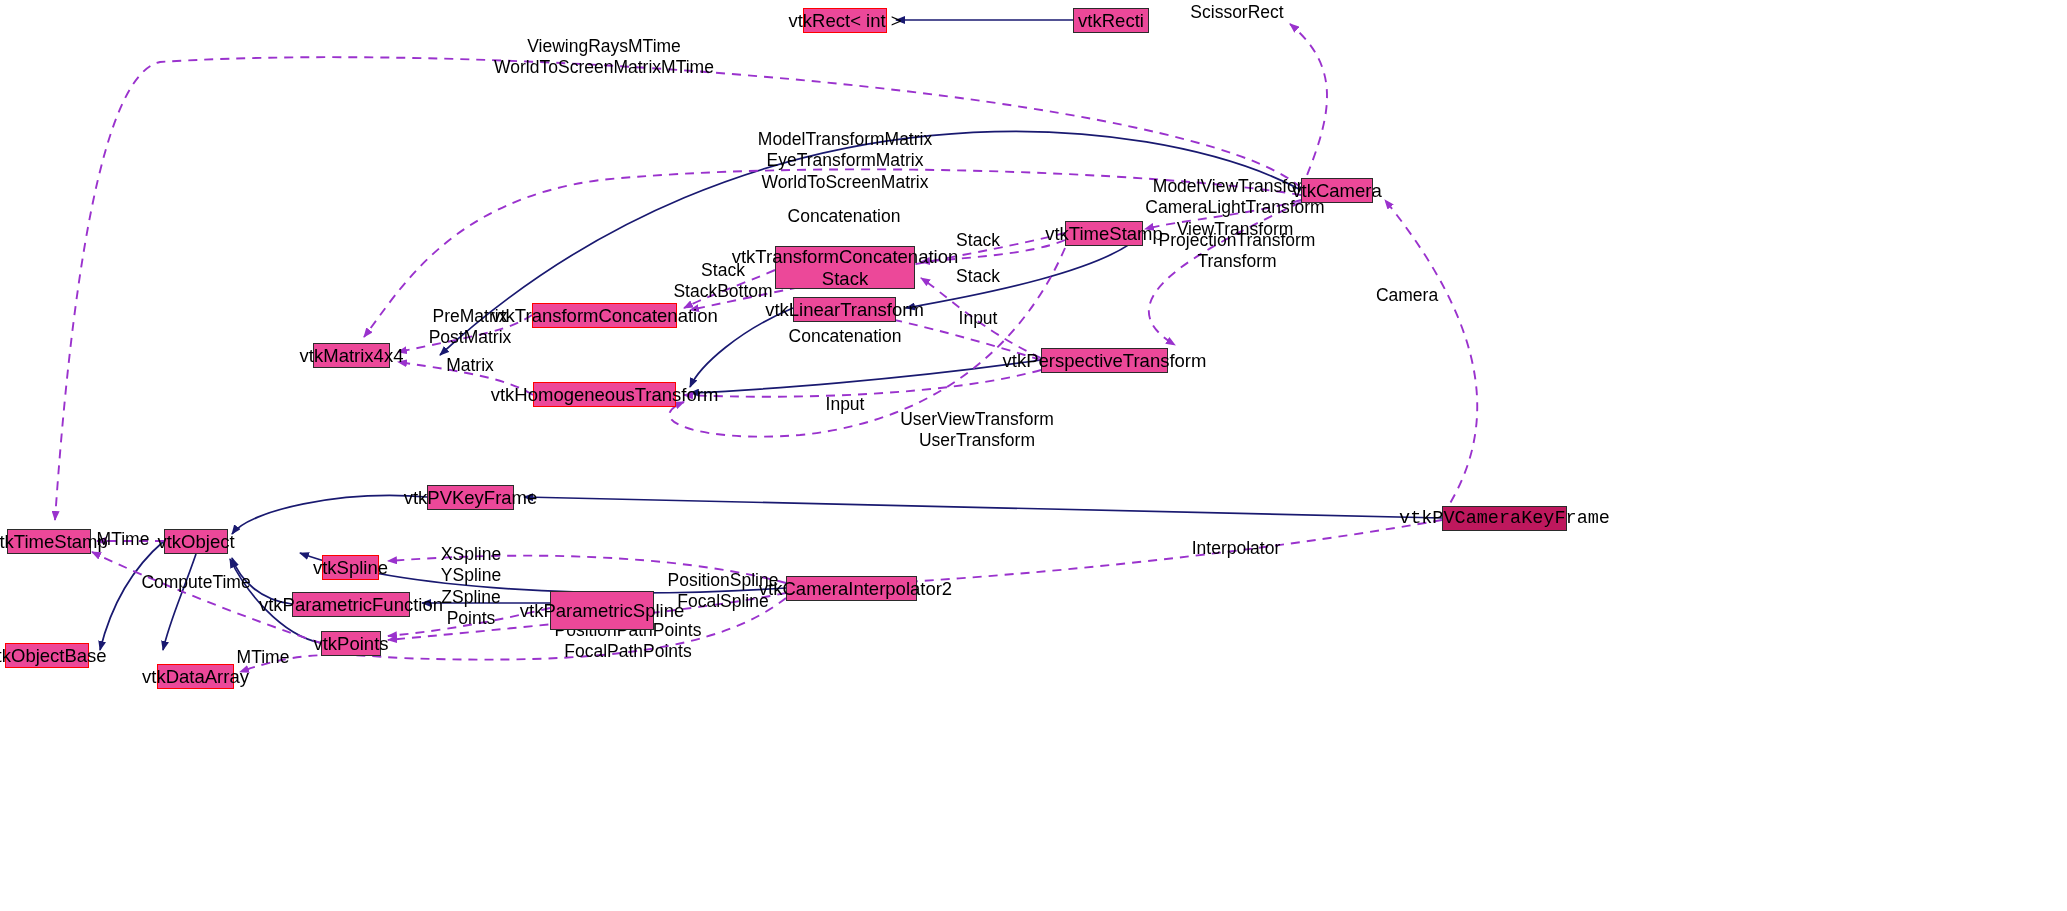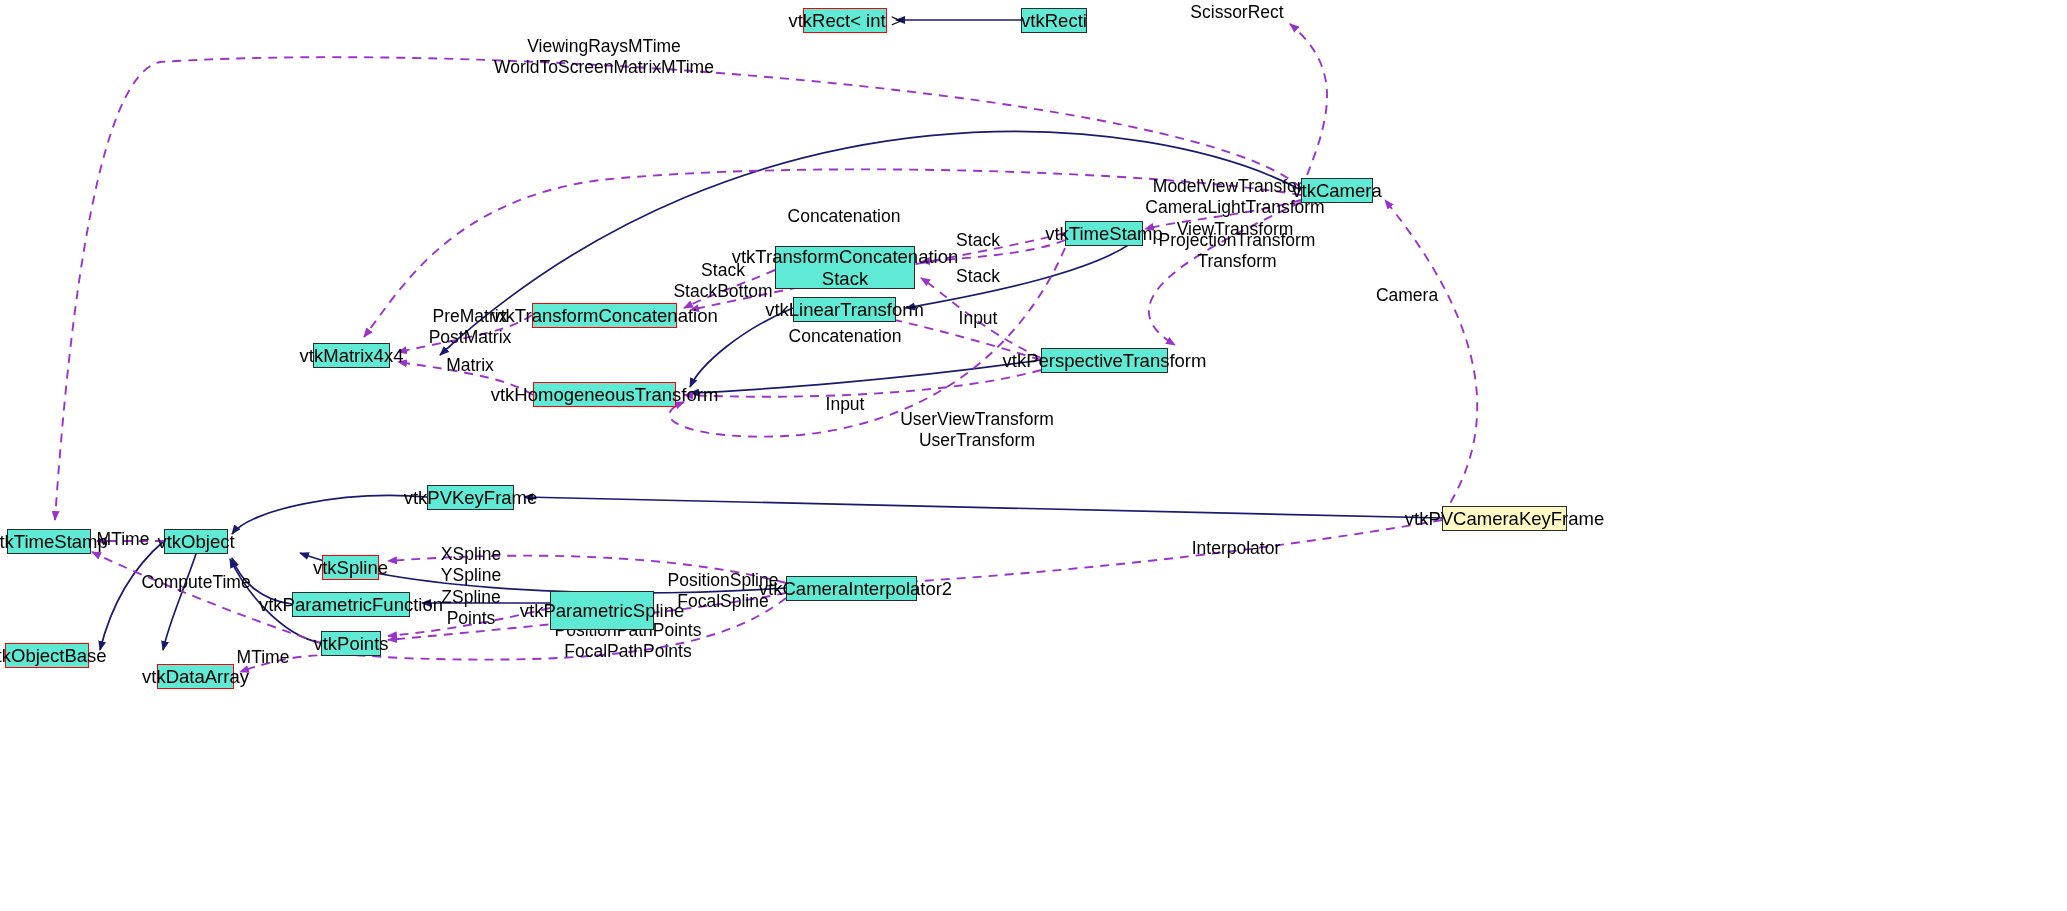--- a/index.html
+++ b/index.html
@@ -26,30 +26,31 @@
     position: absolute;
     box-sizing: border-box;
     display: flex;
     align-items: center;
     justify-content: center;
     text-align: center;
     font-size: 18.5px;
     color: #000000;
     line-height: 1.18;
     white-space: pre;
-    background: #5eead4;
+    background: #ec4899;
     border: 1.6px solid #2b2b2b;
     z-index: 3;
   }
   .node.red {
     border: 1.6px solid #ff0000;
   }
   .node.filled {
-    background: #fef9c3;
+    background: #be185d;
     border: 1.6px solid #2b2b2b;
+    font-family: Liberation Mono, monospace;
   }
   .elabel {
     position: absolute;
     font-size: 17.5px;
     color: #000000;
     line-height: 1.22;
     text-align: center;
     white-space: pre;
     z-index: 2;
     transform: translateX(-50%);
@@ -106,21 +107,21 @@
       <path d="M786,583 C700,560 560,548 388,561"></path>
       <path d="M786,593 C700,610 550,625 388,640"></path>
       <path d="M550,608 C500,620 450,630 388,636"></path>
       <path d="M786,598 C720,650 600,665 400,658 C340,654 300,650 240,672"></path>
       <path d="M164,541 L97,541"></path>
       <path d="M321,643 C250,620 150,580 92,552"></path>
     </g>
   </svg>
 
   <div class="node red" style="left: 803px; top: 8px; width: 84px; height: 25px;"><span>vtkRect&lt; int &gt;</span></div>
-  <div class="node" style="left: 1021px; top: 8px; width: 66px; height: 25px;"><span>vtkRecti</span></div>
+  <div class="node" style="left: 1073px; top: 8px; width: 76px; height: 25px;"><span>vtkRecti</span></div>
   <div class="node" style="left: 1301px; top: 178px; width: 72px; height: 25px;"><span>vtkCamera</span></div>
   <div class="node" style="left: 1065px; top: 221px; width: 78px; height: 25px;"><span>vtkTimeStamp</span></div>
   <div class="node" style="left: 775px; top: 246px; width: 140px; height: 43px;"><span>vtkTransformConcatenation
 Stack</span></div>
   <div class="node" style="left: 793px; top: 297px; width: 103px; height: 25px;"><span>vtkLinearTransform</span></div>
   <div class="node red" style="left: 532px; top: 303px; width: 145px; height: 25px;"><span>vtkTransformConcatenation</span></div>
   <div class="node" style="left: 313px; top: 343px; width: 77px; height: 25px;"><span>vtkMatrix4x4</span></div>
   <div class="node" style="left: 1041px; top: 348px; width: 127px; height: 25px;"><span>vtkPerspectiveTransform</span></div>
   <div class="node red" style="left: 533px; top: 382px; width: 143px; height: 25px;"><span>vtkHomogeneousTransform</span></div>
   <div class="node" style="left: 427px; top: 485px; width: 87px; height: 25px;"><span>vtkPVKeyFrame</span></div>
@@ -131,20 +132,23 @@
   <div class="node" style="left: 786px; top: 576px; width: 131px; height: 25px; padding-left: 8px;"><span>vtkCameraInterpolator2</span></div>
   <div class="node" style="left: 550px; top: 591px; width: 104px; height: 39px;"><span>vtkParametricSpline</span></div>
   <div class="node" style="left: 292px; top: 592px; width: 118px; height: 25px;"><span>vtkParametricFunction</span></div>
   <div class="node" style="left: 321px; top: 631px; width: 60px; height: 25px;"><span>vtkPoints</span></div>
   <div class="node red" style="left: 5px; top: 643px; width: 84px; height: 25px;"><span>vtkObjectBase</span></div>
   <div class="node red" style="left: 157px; top: 664px; width: 77px; height: 25px;"><span>vtkDataArray</span></div>
 
   <div class="elabel" style="left: 1237px; top: 2px;">ScissorRect</div>
   <div class="elabel" style="left: 604px; top: 36px;">ViewingRaysMTime
 WorldToScreenMatrixMTime</div>
+  <div class="elabel" style="left: 845px; top: 129px;">ModelTransformMatrix
+EyeTransformMatrix
+WorldToScreenMatrix</div>
   <div class="elabel" style="left: 1235px; top: 176px;">ModelViewTransform
 CameraLightTransform
 ViewTransform</div>
   <div class="elabel" style="left: 844px; top: 206px;">Concatenation</div>
   <div class="elabel" style="left: 978px; top: 230px;">Stack</div>
   <div class="elabel" style="left: 1237px; top: 230px;">ProjectionTransform
 Transform</div>
   <div class="elabel" style="left: 723px; top: 260px;">Stack
 StackBottom</div>
   <div class="elabel" style="left: 978px; top: 266px;">Stack</div>

